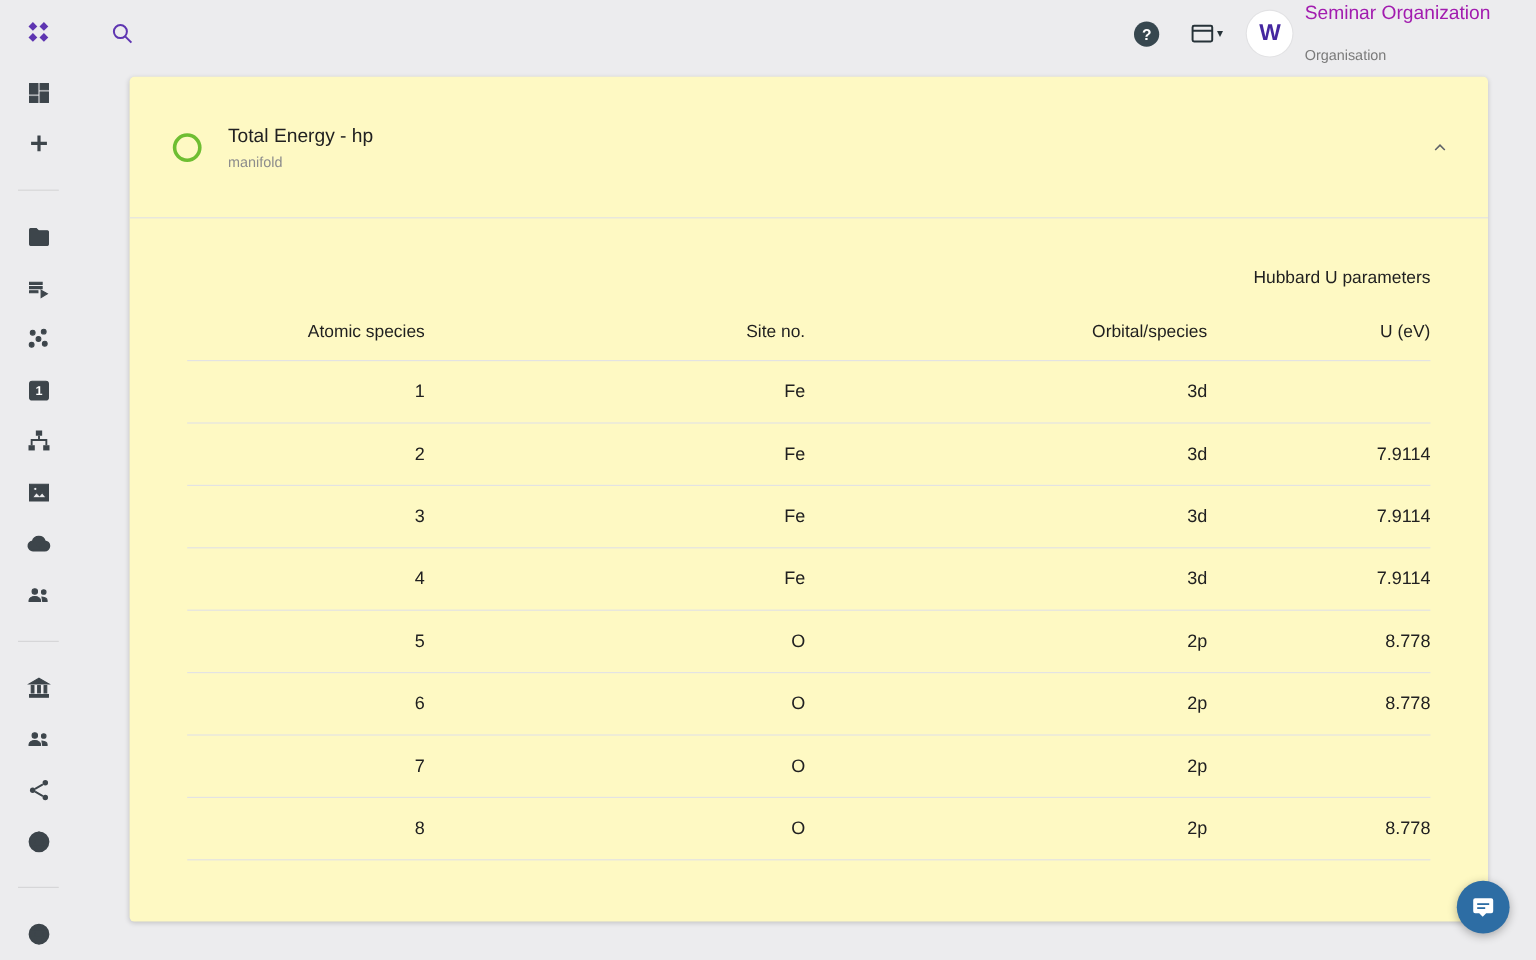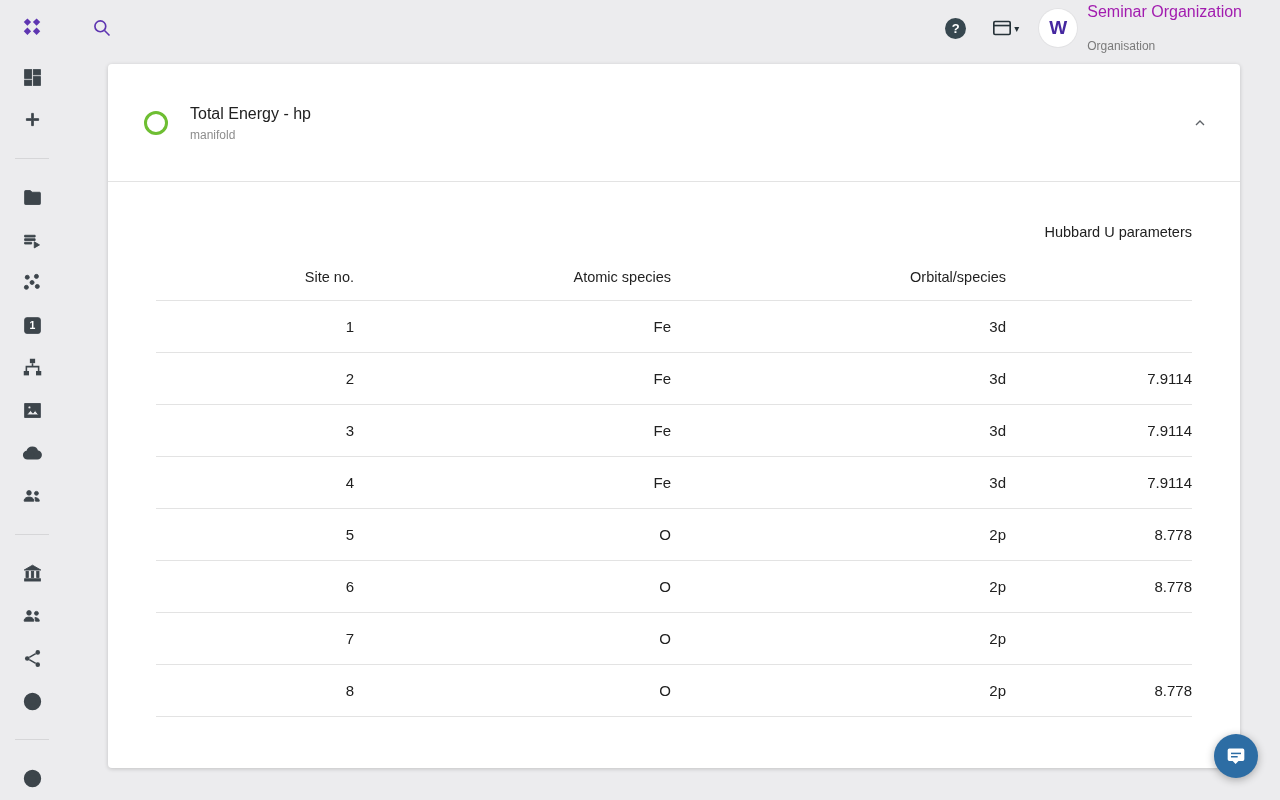--- a/index.html
+++ b/index.html
@@ -48,21 +48,21 @@
   .side-item {
     width: 64px; height: 44px; display: flex; align-items: center; justify-content: center;
     cursor: pointer;
   }
   .side-item svg { width: 21px; height: 21px; fill: #3d454b; stroke: #3d454b; }
   .side-divider { width: 34px; border: none; border-top: 1px solid #d6d6d8; margin: 17px 0; }
 
   
   .card {
     position: absolute; left: 108px; top: 64px; width: 1132px; height: 704px;
-    background: #ffffff; border-radius: 4px;
+    background: #fef9c3; border-radius: 4px;
     box-shadow: 0 1px 4px rgba(0,0,0,0.18);
     overflow: hidden;
   }
   .card-header {
     height: 118px; display: flex; align-items: center;
     padding: 0 26px 0 36px; border-bottom: 1px solid #e3e3e3;
   }
   .status-circle {
     width: 24px; height: 24px; border-radius: 50%;
     border: 3px solid var(--green); margin-right: 22px; flex: none;
@@ -260,23 +260,24 @@
         <polyline points="6 15 12 9 18 15"></polyline>
       </svg>
     </div>
   </div>
 
   <div class="card-body">
     <div class="section-title">Hubbard U parameters</div>
 
     <div class="ptable">
       <div class="thead">
+        <div>Atomic species</div>
         <div>Site no.</div>
-        <div>Atomic species</div>
         <div>Orbital/species</div>
+        <div>U (eV)</div>
       </div>
       <div>
           <div class="trow">
             <div>1</div>
             <div>Fe</div>
             <div>3d</div>
           </div>
           <div class="trow">
             <div>2</div>
             <div>Fe</div>

